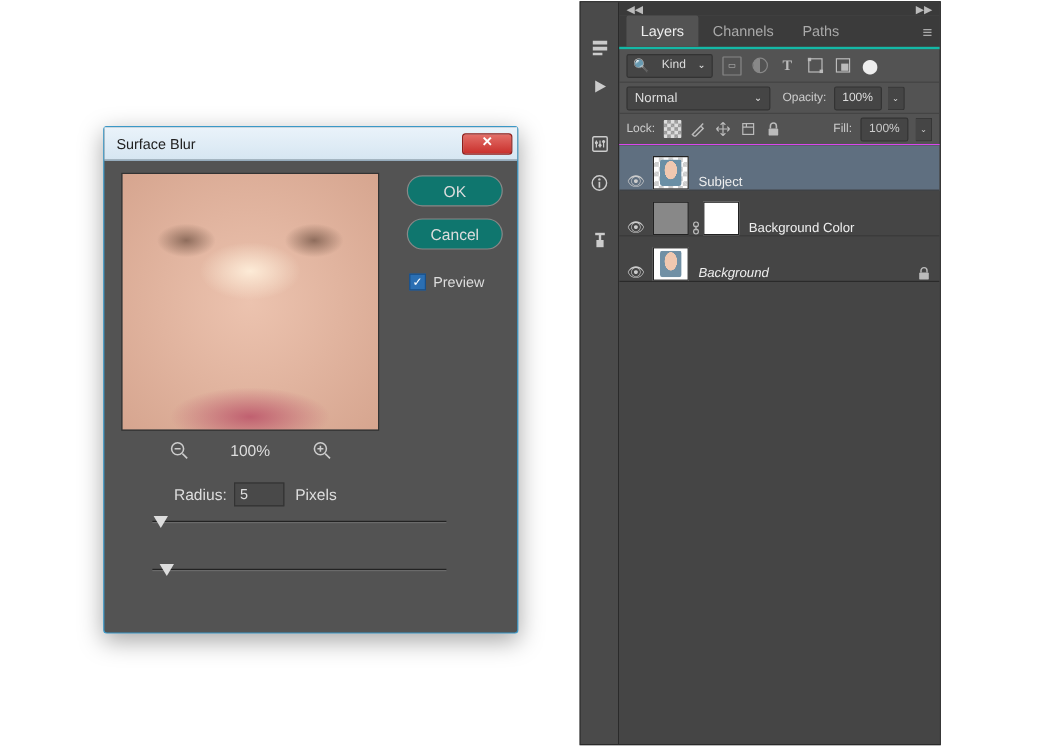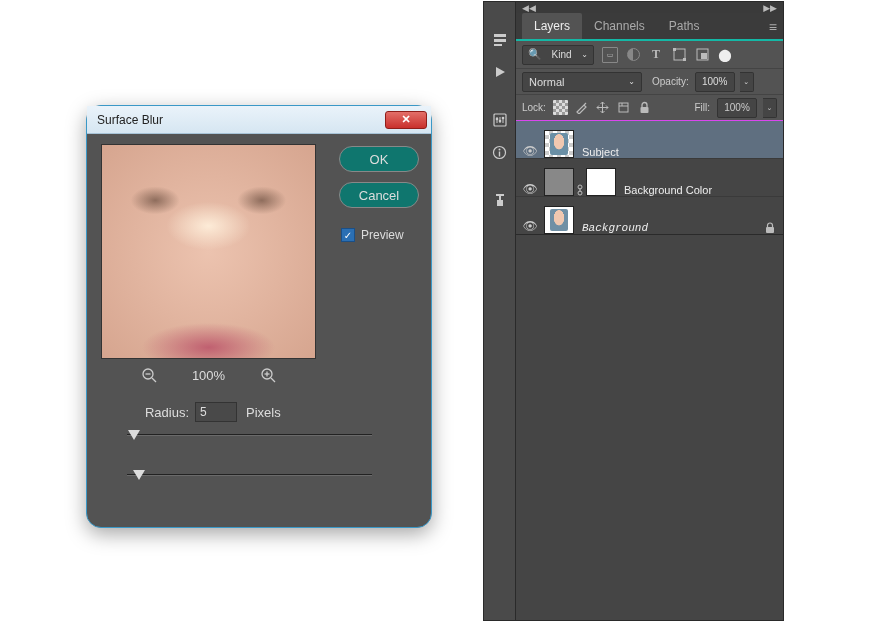--- a/index.html
+++ b/index.html
@@ -1,21 +1,21 @@
 <!DOCTYPE html>
 <html><head>
 <meta charset="utf-8">
 <style>
   * { box-sizing: border-box; margin: 0; padding: 0; }
   body { width: 875px; height: 623px; background: #fff; font-family: "Segoe UI", Tahoma, sans-serif; font-size: 12px; color: #ddd; position: relative; }
 
   
   .dialog {
     position: absolute; left: 86px; top: 105px; width: 346px; height: 423px;
-    border: 1px solid #3a98c7; border-radius: 15px; background: #535353;
+    border: 1px solid #3a98c7; border-radius: 3px; background: #535353;
     box-shadow: 0 6px 20px rgba(0,0,0,.35);
   }
   .dlg-titlebar {
     height: 28px; background: linear-gradient(#eaf3fa,#d6e6f2);
     border-bottom: 1px solid #a7c3d7; display:flex; align-items:center;
     padding: 0 4px 0 10px; color:#222;
   }
   .dlg-title { flex:1; font-size:12px; }
   .dlg-close {
     width:42px; height:18px; background:linear-gradient(#e36f69,#c9302c);
@@ -97,21 +97,21 @@
     background-image:
       linear-gradient(45deg,#999 25%,transparent 25%),
       linear-gradient(-45deg,#999 25%,transparent 25%),
       linear-gradient(45deg,transparent 75%,#999 75%),
       linear-gradient(-45deg,transparent 75%,#999 75%);
     background-size:6px 6px; background-position:0 0,0 3px,3px -3px,-3px 0; background-color:#ddd; border-radius:1px;
   }
 
   .layers-list { flex:1; background:#454545; overflow:hidden; }
   .layer-row { height:38px; display:flex; align-items:flex-end; border-bottom:1px solid #3a3a3a; padding-right:8px; }
-  .layer-row.last { border-bottom:1px solid #2a2a2a;font-family:Liberation Mono, monospace; }
+  .layer-row.last { border-bottom:1px solid #2a2a2a; }
   .eye-cell { width:28px; display:flex; align-items:center; justify-content:center; color:#ccc; font-size:13px; }
   .layer-row.active { background:#5f6f80; }
   .thumb { width:30px; height:28px; border:1px solid #222; background:#fff; display:flex; align-items:center; justify-content:center; overflow:hidden; position:relative; }
   .thumb.transp-bg {
     background-image:
       linear-gradient(45deg,#ccc 25%,transparent 25%),
       linear-gradient(-45deg,#ccc 25%,transparent 25%),
       linear-gradient(45deg,transparent 75%,#ccc 75%),
       linear-gradient(-45deg,transparent 75%,#ccc 75%);
     background-size:8px 8px; background-position:0 0,0 4px,4px -4px,-4px 0; background-color:#fff;

